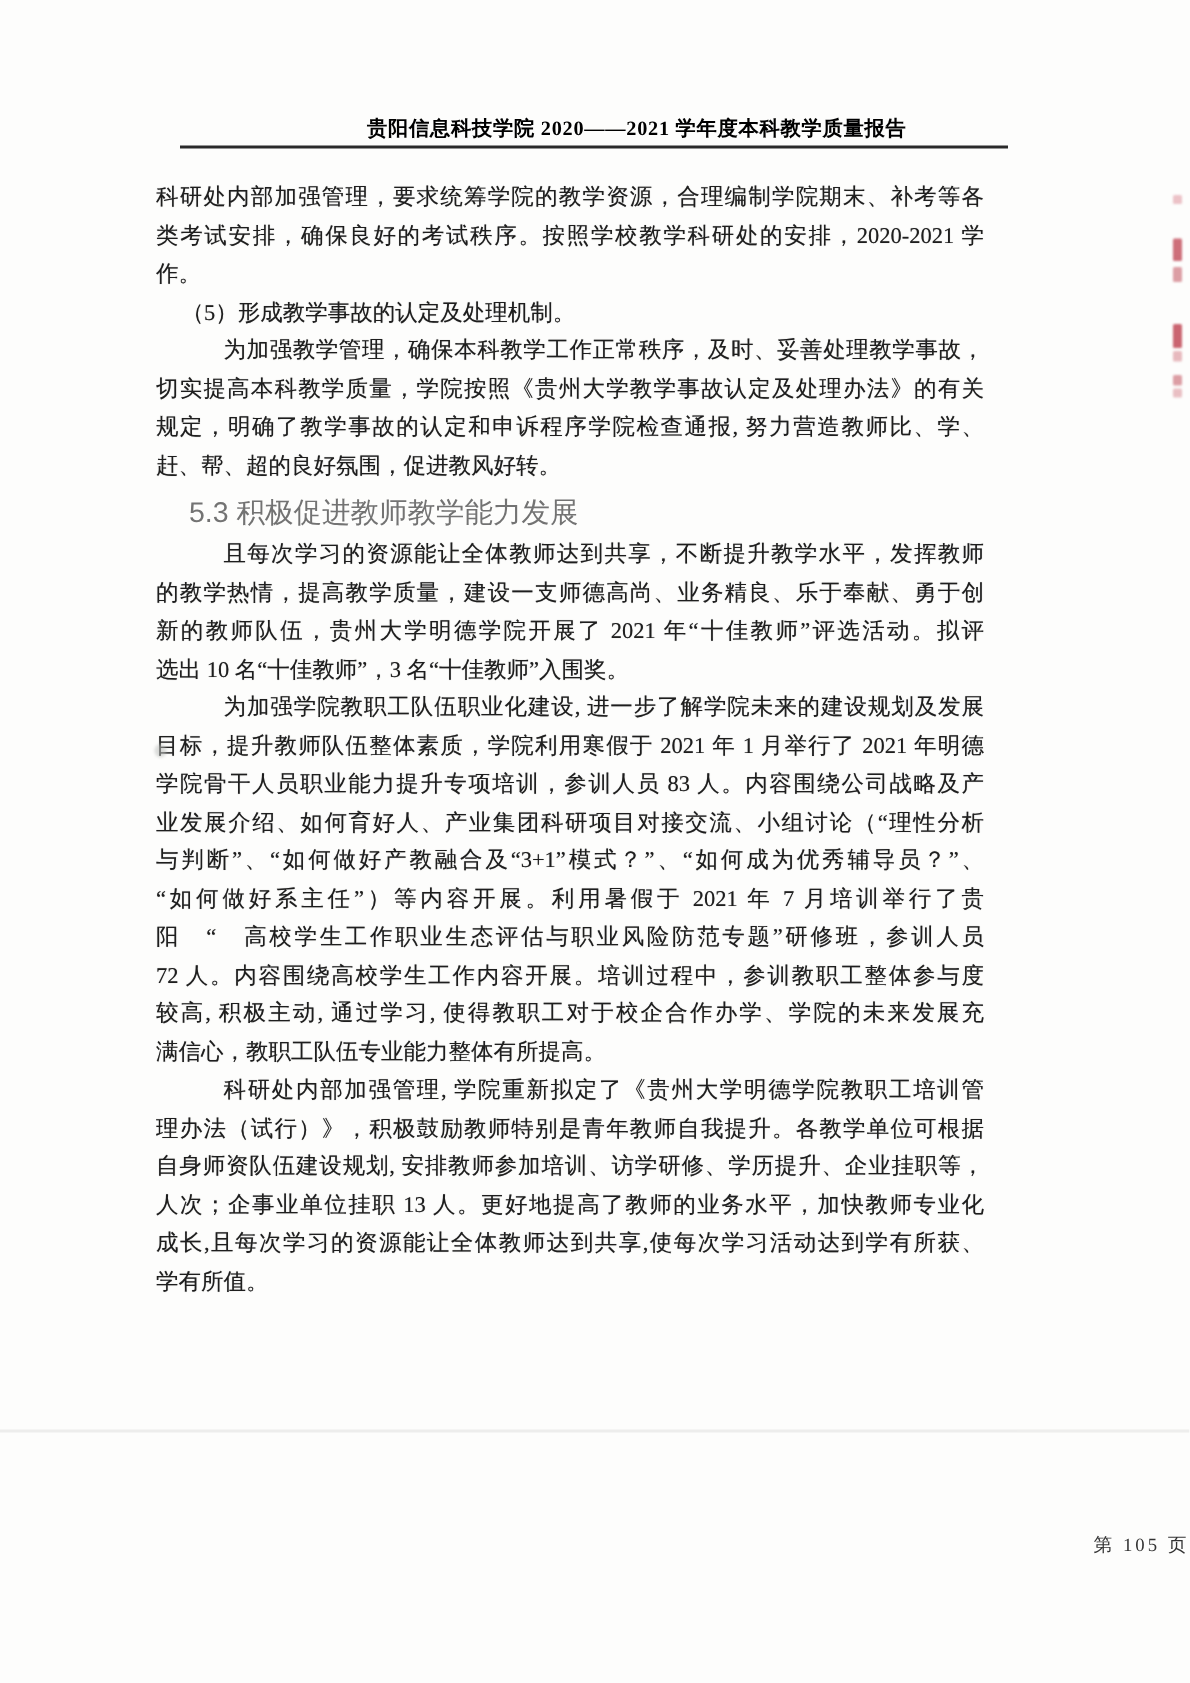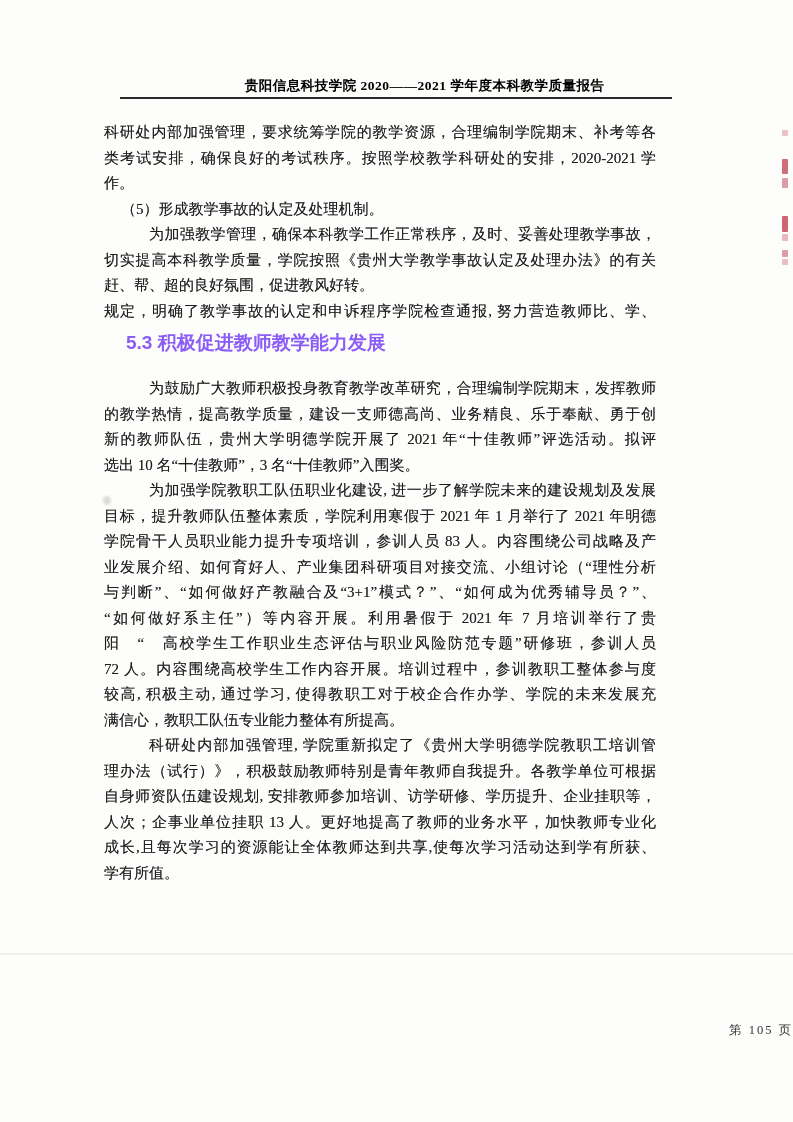--- a/index.html
+++ b/index.html
@@ -28,23 +28,23 @@
   .line{
     height:25.5px;white-space:nowrap;overflow:hidden;
     text-align:justify;text-align-last:justify;
     text-shadow:0 0 .5px rgba(30,30,30,.55);
   }
   .line.last{text-align-last:left;}
   .indent-normal{padding-left:45px;}
   .indent-small{padding-left:17px;}
   .h2{
     font-family:"Liberation Sans","DejaVu Sans",sans-serif;
-    font-weight:bold;font-size:19px;line-height:26px;height:26px;
-    margin-top:6px;margin-bottom:20px;padding-left:22px;
-    color:#8b5cf6;white-space:nowrap;
+    font-weight:normal;font-size:19px;line-height:26px;height:26px;
+    margin-top:6px;margin-bottom:2px;padding-left:22px;
+    color:#737373;white-space:nowrap;
   }
   
   .footer-page{
     position:absolute;top:1022px;left:0;width:100%;
     text-align:right;font-size:12.5px;letter-spacing:2px;color:#333;
   }
   
   .edge-mark{position:absolute;left:782px;width:6px;border-radius:1px;filter:blur(.6px);}
   .streak{position:absolute;left:0;width:793px;height:2px;opacity:.85;filter:blur(.4px);}
   .smudge{position:absolute;width:8px;height:9px;border-radius:50%;filter:blur(1.2px);opacity:.5;}
@@ -63,26 +63,26 @@
         <div class="line">科研处内部加强管理，要求统筹学院的教学资源，合理编制学院期末、补考等各</div>
         <div class="line">类考试安排，确保良好的考试秩序。按照学校教学科研处的安排，2020-2021 学</div>
         <div class="line last">作。</div>
       </div>
       <div class="para">
         <div class="line last indent-small">（5）形成教学事故的认定及处理机制。</div>
       </div>
       <div class="para">
         <div class="line indent-normal">为加强教学管理，确保本科教学工作正常秩序，及时、妥善处理教学事故，</div>
         <div class="line">切实提高本科教学质量，学院按照《贵州大学教学事故认定及处理办法》的有关</div>
+        <div class="line">规定，明确了教学事故的认定和申诉程序学院检查通报, 努力营造教师比、学、</div>
         <div class="line last">赶、帮、超的良好氛围，促进教风好转。</div>
-        <div class="line">规定，明确了教学事故的认定和申诉程序学院检查通报, 努力营造教师比、学、</div>
       </div>
       <div class="h2">5.3 积极促进教师教学能力发展</div>
       <div class="para">
-        <div class="line indent-normal">为鼓励广大教师积极投身教育教学改革研究，合理编制学院期末，发挥教师</div>
+        <div class="line indent-normal">且每次学习的资源能让全体教师达到共享，不断提升教学水平，发挥教师</div>
         <div class="line">的教学热情，提高教学质量，建设一支师德高尚、业务精良、乐于奉献、勇于创</div>
         <div class="line">新的教师队伍，贵州大学明德学院开展了 2021 年“十佳教师”评选活动。拟评</div>
         <div class="line last">选出 10 名“十佳教师”，3 名“十佳教师”入围奖。</div>
       </div>
       <div class="para">
         <div class="line indent-normal">为加强学院教职工队伍职业化建设, 进一步了解学院未来的建设规划及发展</div>
         <div class="line">目标，提升教师队伍整体素质，学院利用寒假于 2021 年 1 月举行了 2021 年明德</div>
         <div class="line">学院骨干人员职业能力提升专项培训，参训人员 83 人。内容围绕公司战略及产</div>
         <div class="line">业发展介绍、如何育好人、产业集团科研项目对接交流、小组讨论（“理性分析</div>
         <div class="line">与判断”、“如何做好产教融合及“3+1”模式？”、“如何成为优秀辅导员？”、</div>

